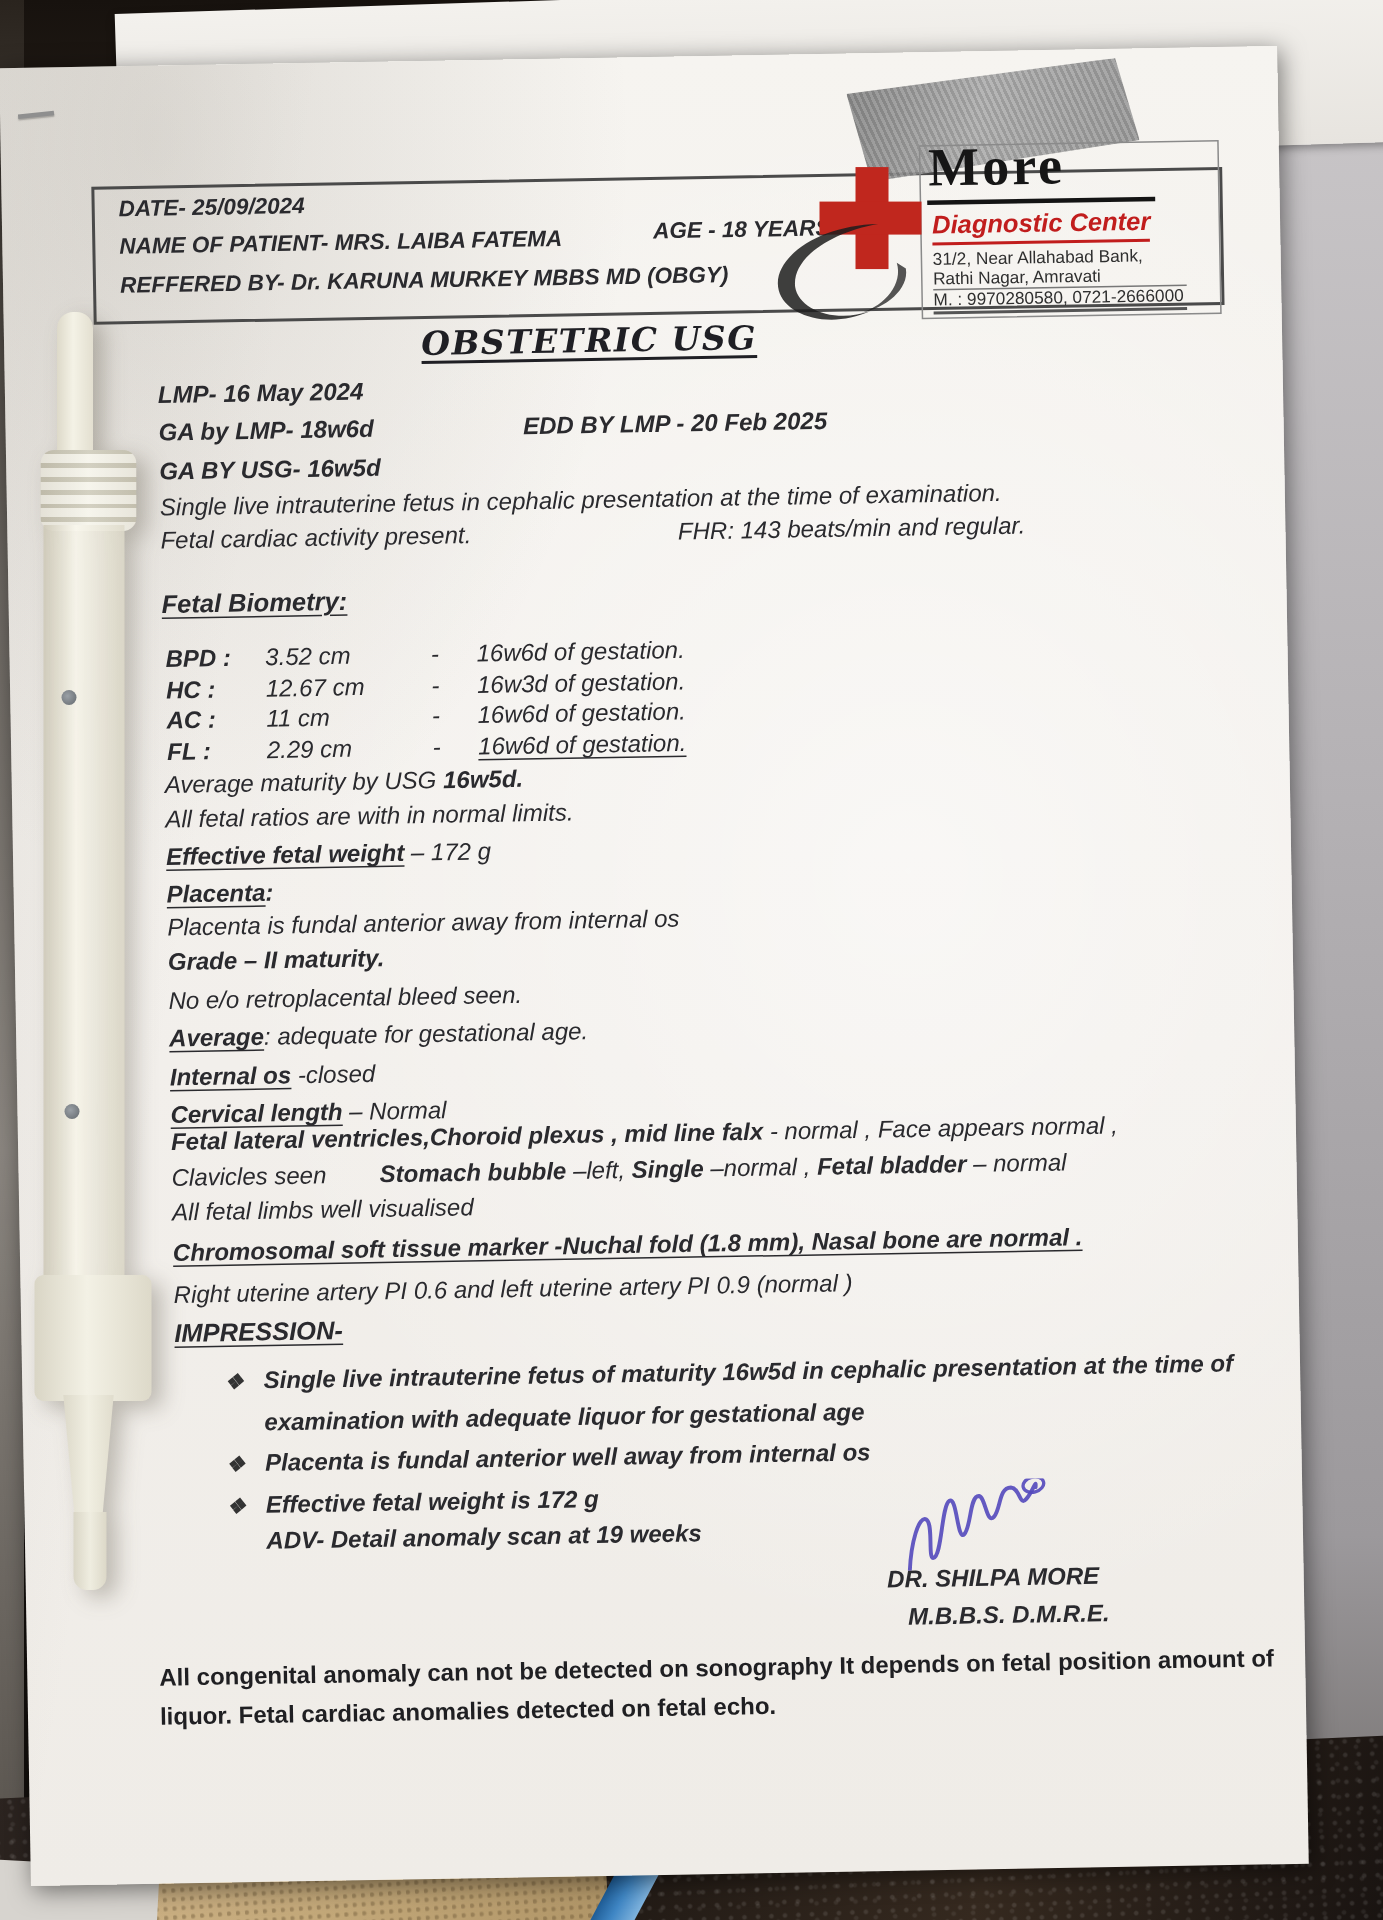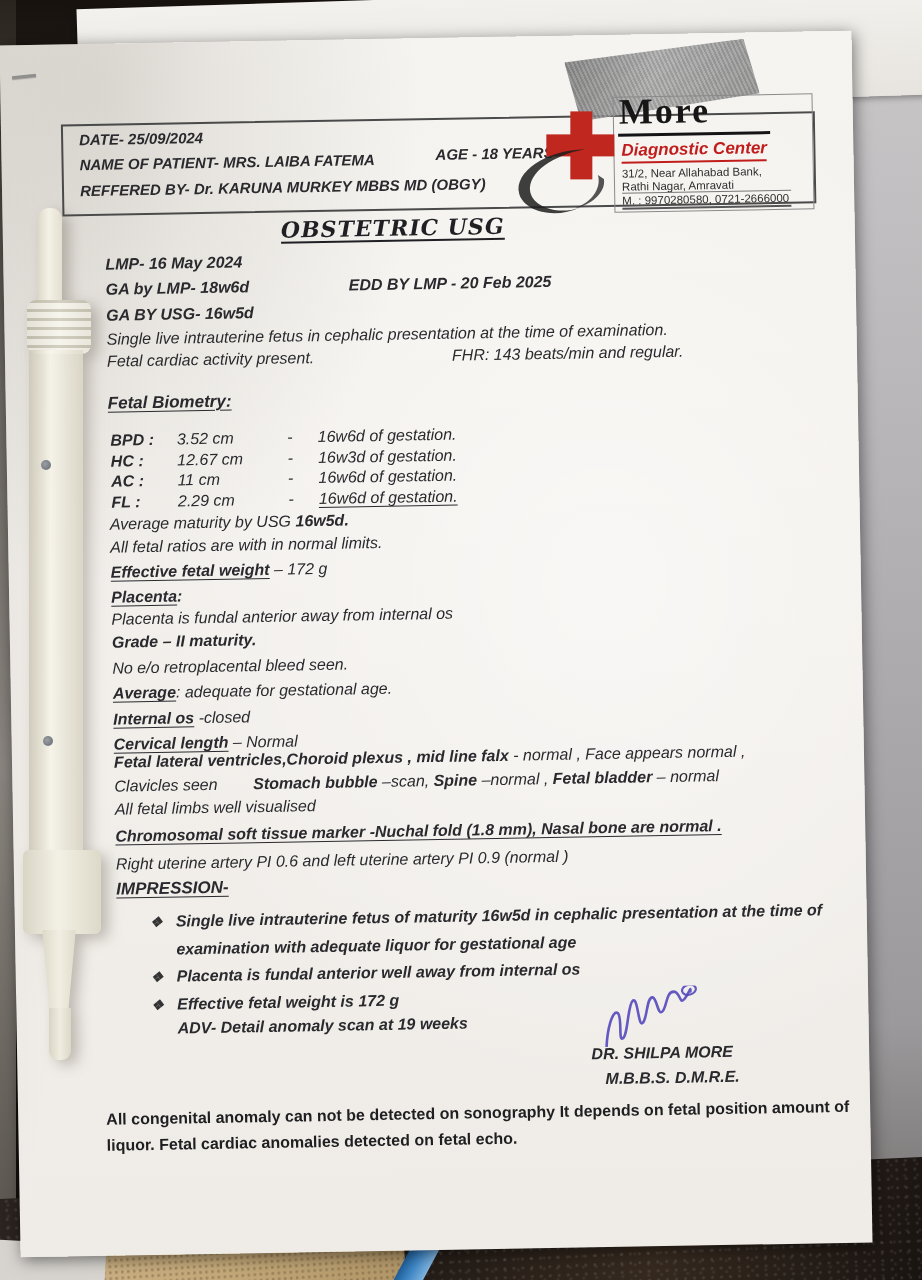--- a/index.html
+++ b/index.html
@@ -214,21 +214,21 @@
     <div class="line" style="left:102px;top:667px;">
       <span class="seg b u">Internal os</span><span class="seg"> -closed</span>
     </div>
     <div class="line" style="left:102px;top:692px;">
       <span class="seg b u">Cervical length</span><span class="seg"> –  Normal</span>
     </div>
     <div class="line" style="left:102px;top:710px;">
       <span class="seg b">Fetal lateral ventricles,Choroid plexus , mid line falx</span><span class="seg">  -  normal , Face appears normal ,</span>
     </div>
     <div class="line" style="left:102px;top:734px;">
-      <span class="seg" style="white-space:pre;">Clavicles seen        </span><span class="seg b">Stomach bubble</span><span class="seg"> –scan, </span><span class="seg b">Spine</span><span class="seg"> –normal ,  </span><span class="seg b">Fetal bladder</span><span class="seg"> – normal</span>
+      <span class="seg" style="white-space:pre;">Clavicles seen        </span><span class="seg b">Stomach bubble</span><span class="seg"> –left, </span><span class="seg b">Single</span><span class="seg"> –normal ,  </span><span class="seg b">Fetal bladder</span><span class="seg"> – normal</span>
     </div>
     <div class="line" style="left:102px;top:757px;">All fetal limbs well visualised</div>
     <div class="line u" style="left:102px;top:784px;font-weight:600;">Chromosomal soft tissue marker -Nuchal fold  (1.8  mm), Nasal bone are  normal .</div>
     <div class="line" style="left:102px;top:812px;">Right uterine artery PI 0.6 and left  uterine artery PI 0.9 (normal )</div>
 
     <div class="line b u" style="left:102px;top:836px;font-size:17px;">IMPRESSION-</div>
     <div class="line imp" style="left:135px;top:870px;">
       <span class="bullet-glyph">❖</span><span class="seg">Single live intrauterine fetus of maturity 16w5d in cephalic presentation at the time of</span>
     </div>
     <div class="line imp" style="left:161px;top:898px;">examination with adequate liquor for gestational age</div>

